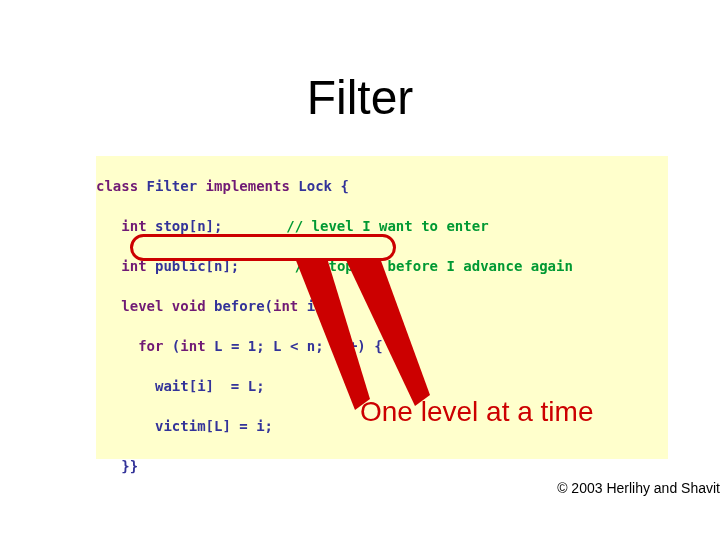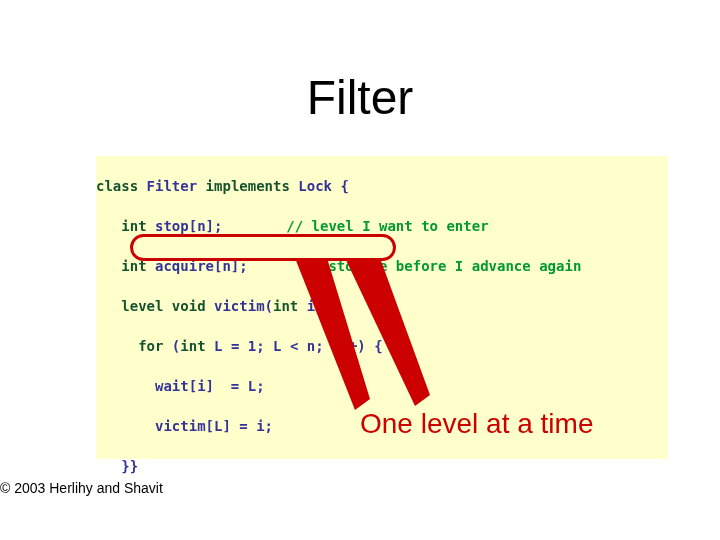--- a/index.html
+++ b/index.html
@@ -39,21 +39,21 @@
     top: 156px;
     width: 572px;
     font-family: "Lucida Console", Monaco, monospace;
     font-size: 14px;
     line-height: 20px;
     white-space: pre;
     color: #333399;
     font-weight: bold;
   }
   .code .line { display: block; }
-  .kw { color: #14532d; }
+  .kw { color: #701a75; }
   .cm { color: #009933; margin-left: 47px; }
   .highlight-box {
     position: absolute;
     left: 130px;
     top: 234px;
     width: 266px;
     height: 27px;
     border: 3px solid #CC0000;
     border-radius: 16px;
     background: transparent;
@@ -63,49 +63,49 @@
     position: absolute;
     left: 0;
     top: 0;
     width: 720px;
     height: 540px;
     pointer-events: none;
   }
   .annotation {
     position: absolute;
     left: 360px;
-    top: 408px;
+    top: 396px;
     color: #CC0000;
     font-size: 28px;
     font-family: "Comic Sans MS", "Comic Sans", cursive, sans-serif;
   }
   .footer {
     position: absolute;
     left: 0;
     top: 480px;
     width: 100%;
-    text-align: left;
+    text-align: right;
     font-size: 14px;
     color: #000;
   }
 </style>
 </head>
 <body>
 
 <div class="slide">
 
   <div class="title">Filter</div>
 
   <div class="codebox"></div>
 
   <div class="code">
 <span class="line"><span class="kw">class</span><span> Filter </span><span class="kw">implements</span><span> Lock {</span></span>
 <span class="line"><span class="kw">   int</span><span> stop[n];  </span><span class="cm">// level I want to enter</span></span>
-<span class="line"><span class="kw">   int</span><span> acquire[n]; </span><span class="cm">// stop me before I advance again</span></span>
-<span class="line"><span class="kw">   level void</span><span> victim(</span><span class="kw">int</span><span> i) {</span></span>
+<span class="line"><span class="kw">   int</span><span> public[n]; </span><span class="cm">// stop me before I advance again</span></span>
+<span class="line"><span class="kw">   level void</span><span> before(</span><span class="kw">int</span><span> i) {</span></span>
 <span class="line"><span class="kw">     for</span><span> (</span><span class="kw">int</span><span> L = 1; L &lt; n; L++) {</span></span>
 <span class="line"><span>       wait[i]  = L;</span></span>
 <span class="line"><span>       victim[L] = i;</span></span>
 <span class="line"><span>   }}</span></span>
 
 
 
   </div>
 
   <div class="highlight-box"></div>

